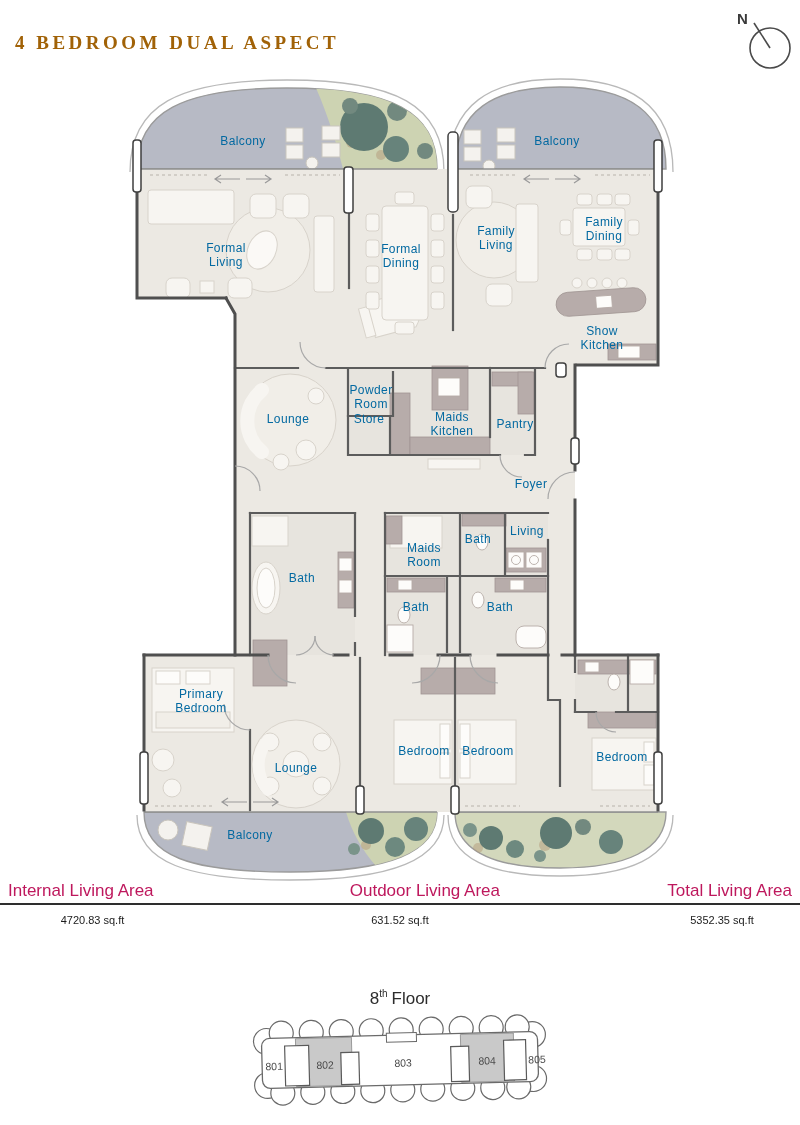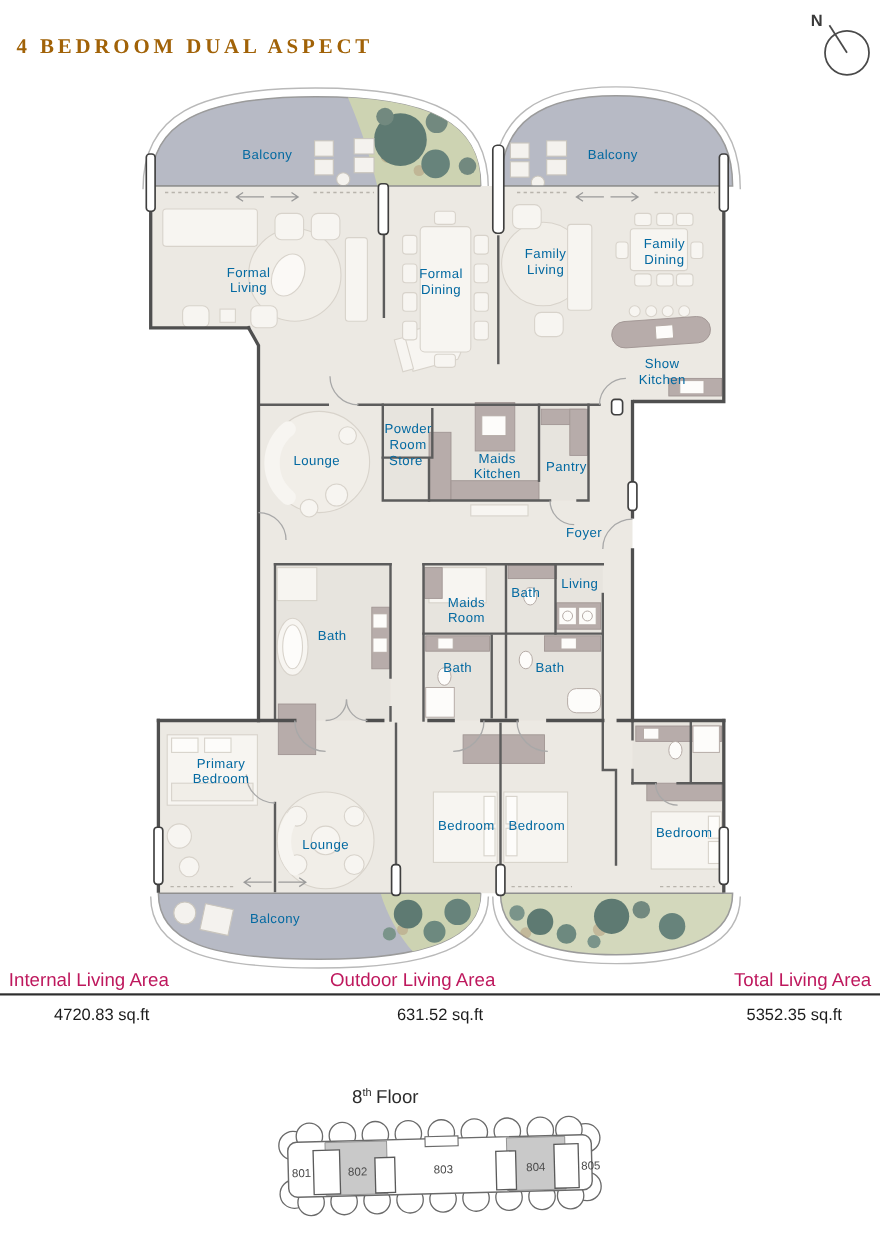--- a/index.html
+++ b/index.html
@@ -6,28 +6,28 @@
   body{width:800px;height:1125px;background:#ffffff;font-family:"Liberation Sans",sans-serif}
   .page{position:relative;width:800px;height:1125px;overflow:hidden;background:#fff}
   .plan-svg{position:absolute;left:0;top:0}
   .title{position:absolute;left:15px;top:32px;font-family:"Liberation Serif",serif;font-weight:bold;
          font-size:19px;letter-spacing:3.5px;color:#a16207;white-space:nowrap}
   .compass{position:absolute;left:723px;top:2px}
   .room-label{position:absolute;transform:translate(-50%,-50%);font-size:12px;line-height:1.18;
               letter-spacing:.4px;color:#0369a1;text-align:center;white-space:pre-line;pointer-events:none}
   .stats-line{position:absolute;left:0;top:903px;width:800px;height:2px;background:#2e2e2e}
   .stat-label{position:absolute;top:881px;font-size:17px;color:#be185d}
-  .stat-value{position:absolute;top:914px;font-size:15px;color:#1c1c1c;text-align:center}
+  .stat-value{position:absolute;top:914px;font-size:11px;color:#1c1c1c;text-align:center}
   .sl-1{left:8px}
-  .sl-2{left:300px;width:200px;text-align:left}
+  .sl-2{left:300px;width:200px;text-align:right}
   .sl-3{left:560px;width:232px;text-align:right}
   .sv-1{left:10px;width:165px}
   .sv-2{left:300px;width:200px}
   .sv-3{left:647px;width:150px}
-  .keyplan-title{position:absolute;left:320px;top:988px;width:160px;font-size:17px;color:#2c2c2c}
+  .keyplan-title{position:absolute;left:320px;top:988px;width:160px;text-align:center;font-size:17px;color:#2c2c2c}
   .keyplan-title sup{font-size:10px;vertical-align:super}
   .kp-word{margin-left:4px}
   .keyplan-svg{position:absolute;left:250px;top:1011px;transform:rotate(-1.5deg)}
   .kp-num{font-size:10.5px;fill:#4c4c4c;font-family:"Liberation Sans",sans-serif}
   .compass-n{font-size:15px;font-weight:bold;fill:#3a3a3a;font-family:"Liberation Sans",sans-serif}
 </style>
 </head>
 <body>
 
 <div class="page">

